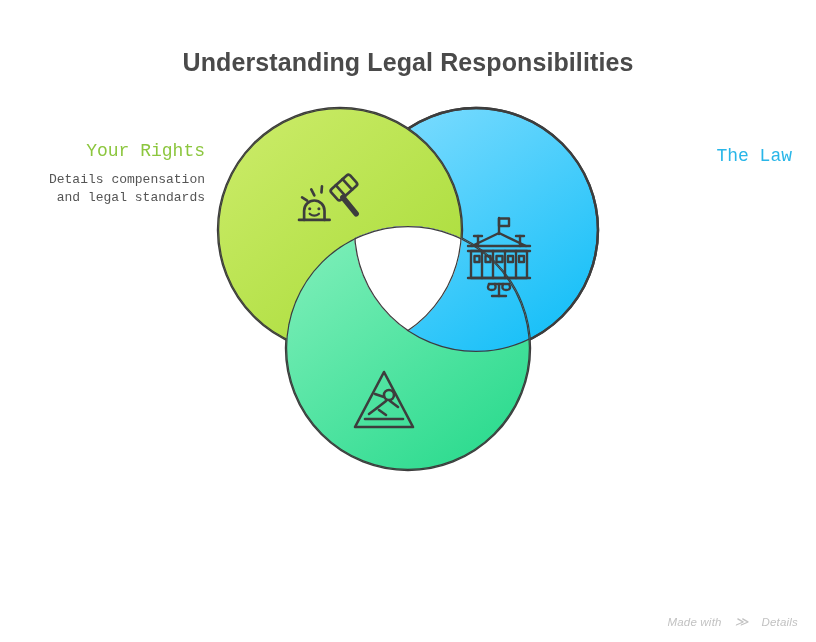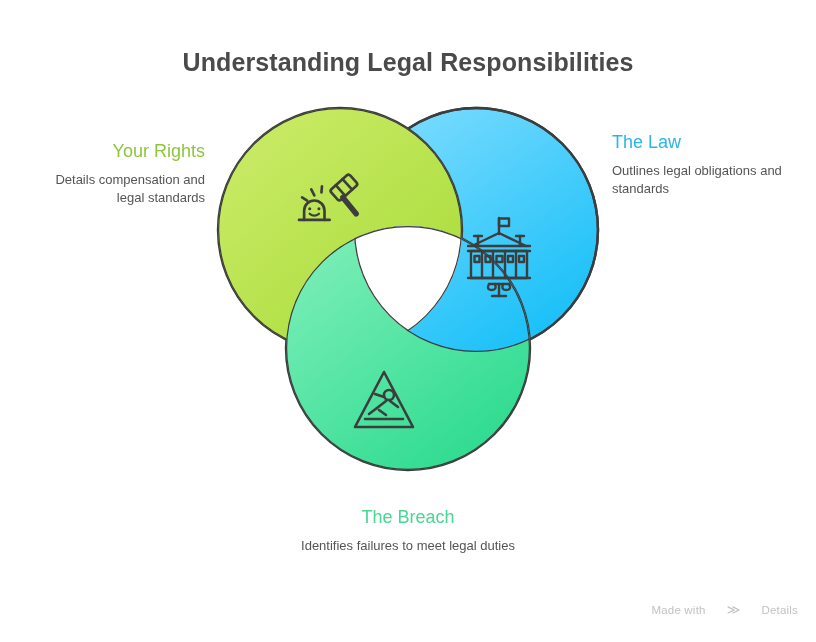--- a/index.html
+++ b/index.html
@@ -46,20 +46,21 @@
   .venn-stage svg {
     display: block;
     width: 440px;
     height: 420px;
     overflow: visible;
   }
 
   
   .label-block {
     position: absolute;
+    font-family: Liberation Mono, monospace;
   }
   .label-title {
     font-size: 18px;
     font-weight: normal;
     margin: 0 0 9px 0;
     line-height: 1.1;
   }
   .label-body {
     font-size: 13px;
     color: #555555;
@@ -70,45 +71,46 @@
   #rights-label {
     left: 30px;
     top: 142px;
     width: 175px;
     text-align: right;
   }
   #rights-label .label-title { color: #8cc63e; }
 
   #law-label {
     left: 612px;
-    top: 133px;
+    top: 147px;
     width: 180px;
-    text-align: left;
+    text-align: right;
   }
   #law-label .label-title { color: #29b6e8; }
 
   #breach-label {
     left: 288px;
     top: 508px;
     width: 240px;
     text-align: center;
   }
   #breach-label .label-title { color: #4ad694; }
 
   
   .watermark {
     position: absolute;
     right: 18px;
-    bottom: 26px;
+    bottom: 14px;
     display: flex;
     align-items: center;
-    gap: 21px;
+    gap: 13px;
     font-size: 11.5px;
     color: #c2c2c2;
     letter-spacing: 0.2px;
+    font-style: italic;
   }
   .watermark .np-mark {
     display: inline-block;
     line-height: 1;
     font-size: 13px;
     color: #c2c2c2;
     transform: translateY(-0.5px);
   }
 </style>
 </head>
@@ -280,27 +282,22 @@
     </svg>
   </div>
 
   <div class="label-block" id="rights-label">
     <p class="label-title">Your Rights</p>
     <p class="label-body">Details compensation and legal standards</p>
   </div>
 
   <div class="label-block" id="law-label">
     <p class="label-title">The Law</p>
-    <p class="label-body">Outlines legal obligations and standards</p>
   </div>
 
-  <div class="label-block" id="breach-label">
-    <p class="label-title">The Breach</p>
-    <p class="label-body">Identifies failures to meet legal duties</p>
-  </div>
 
   <div class="watermark">
     <span>Made with</span>
     <span class="np-mark">≫</span>
     <span>Details</span>
   </div>
 
 </div>
 
 </body></html>

